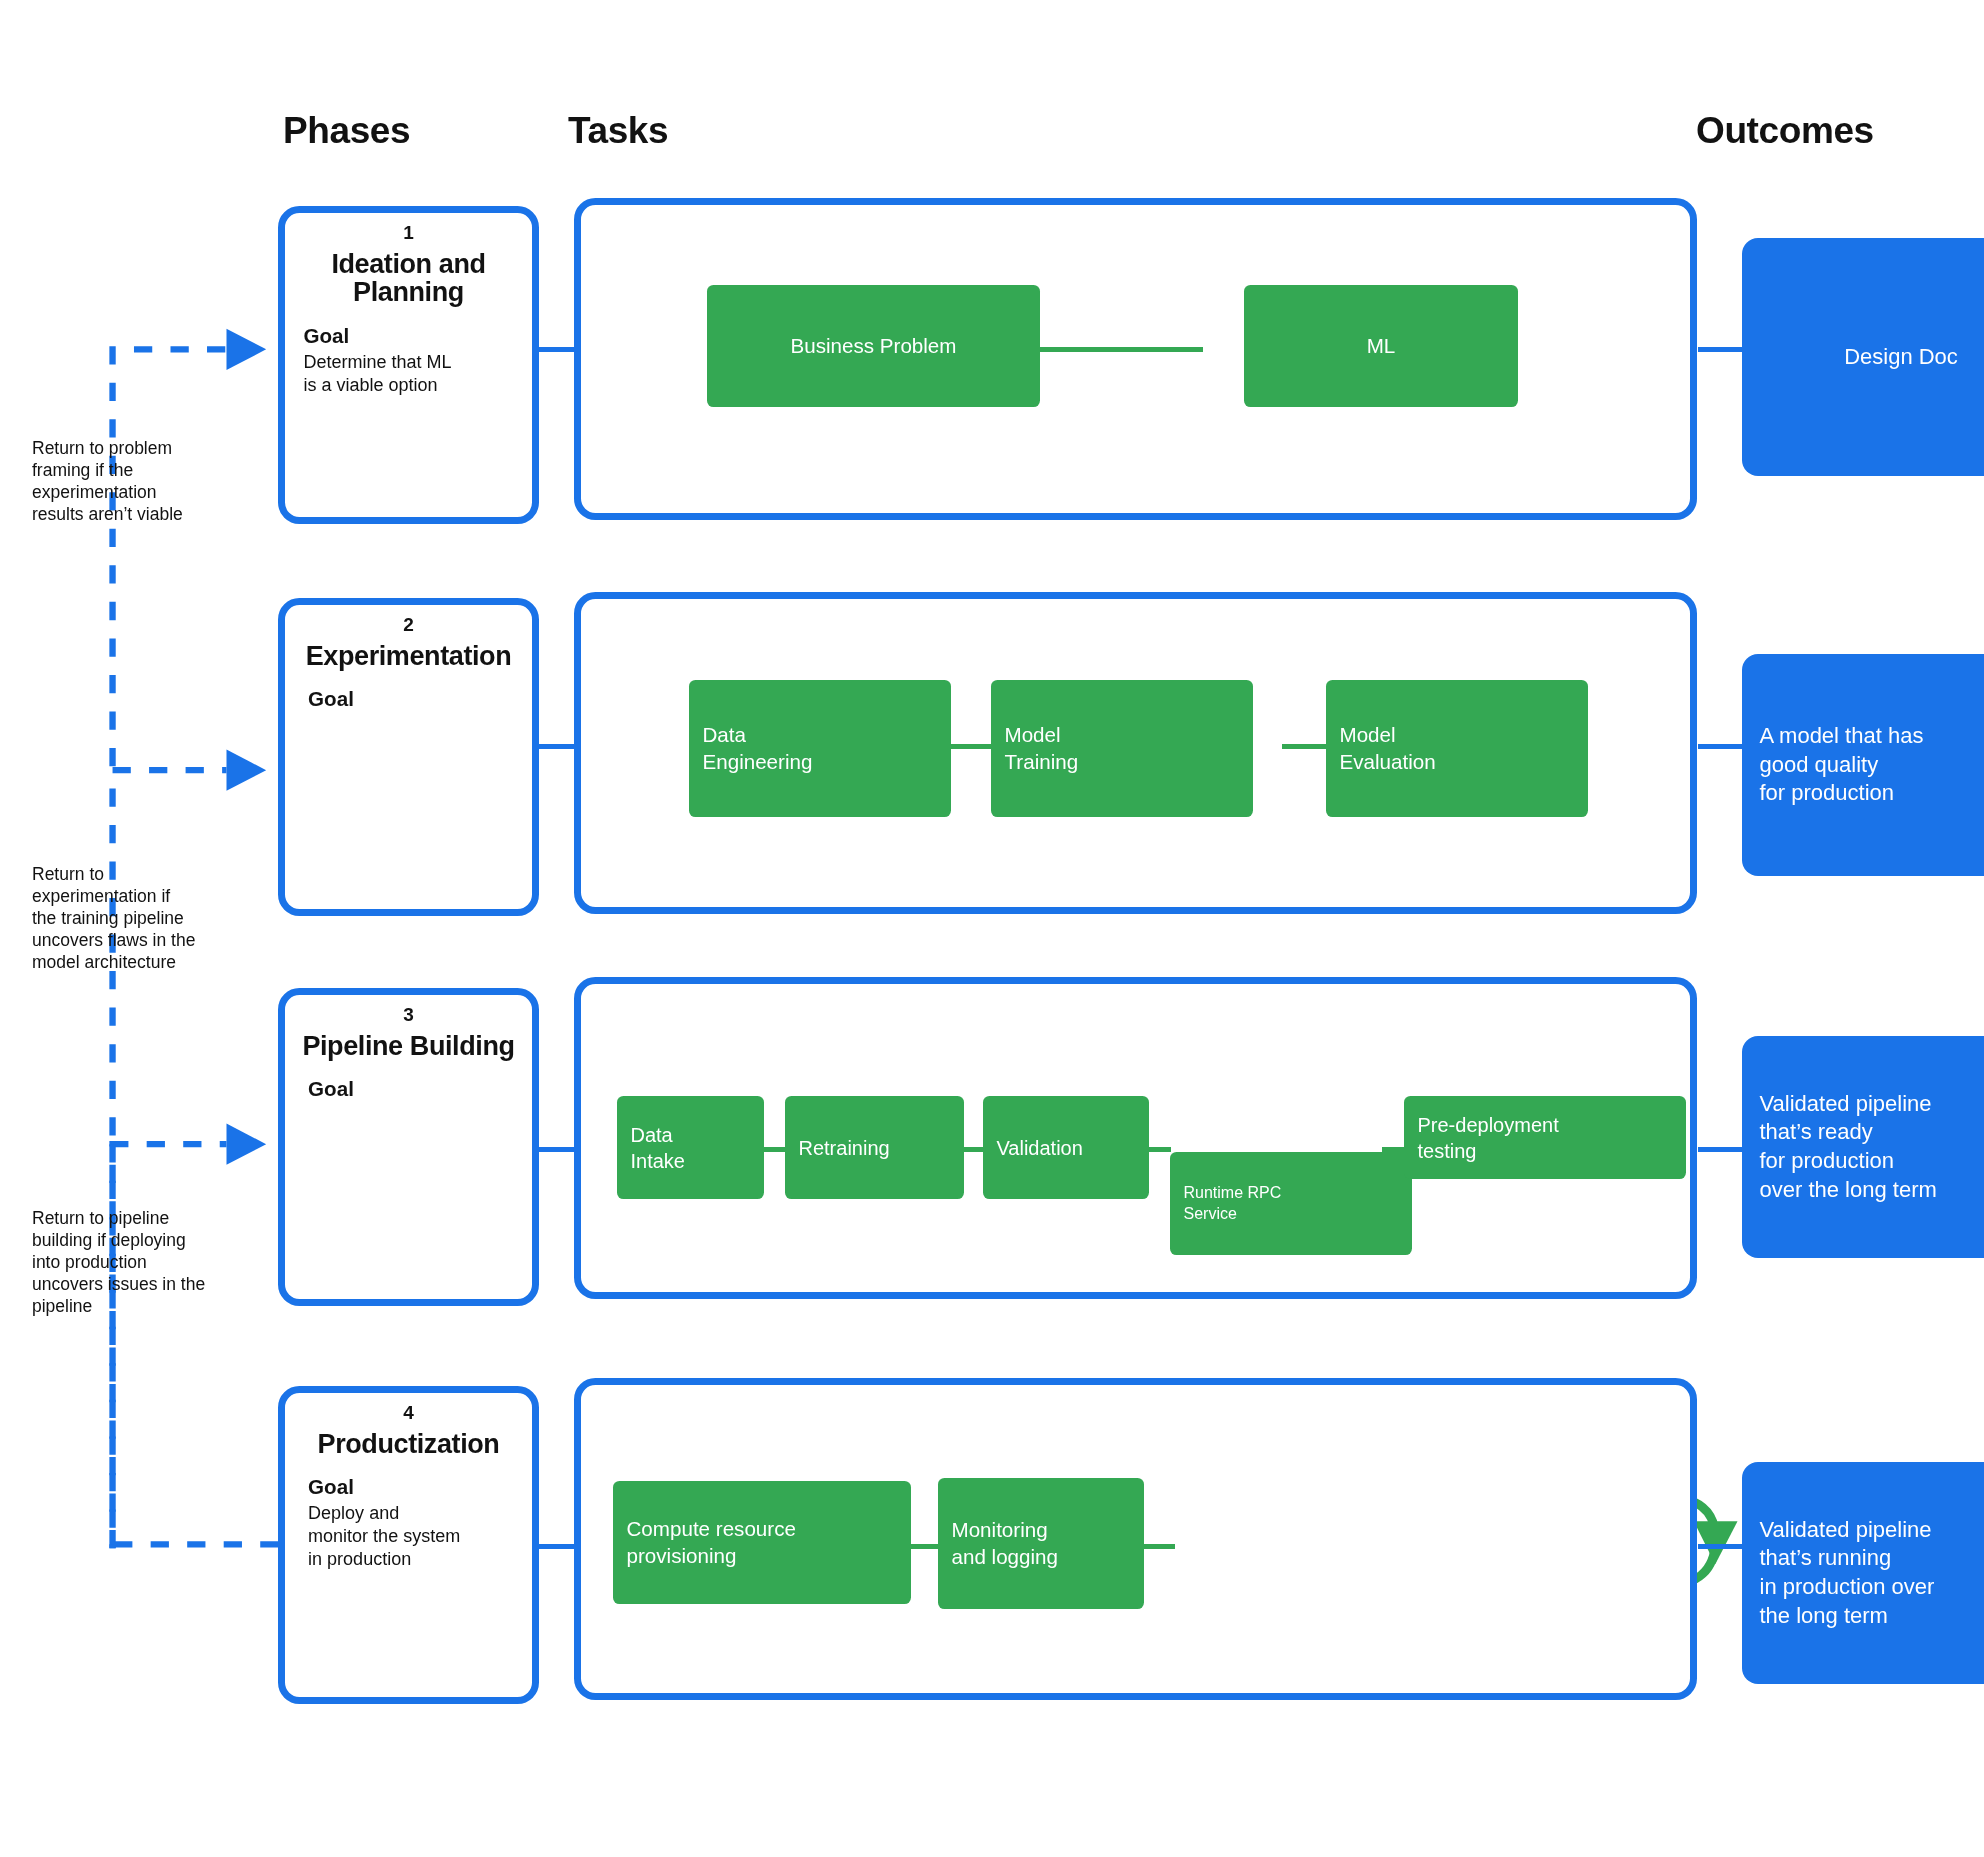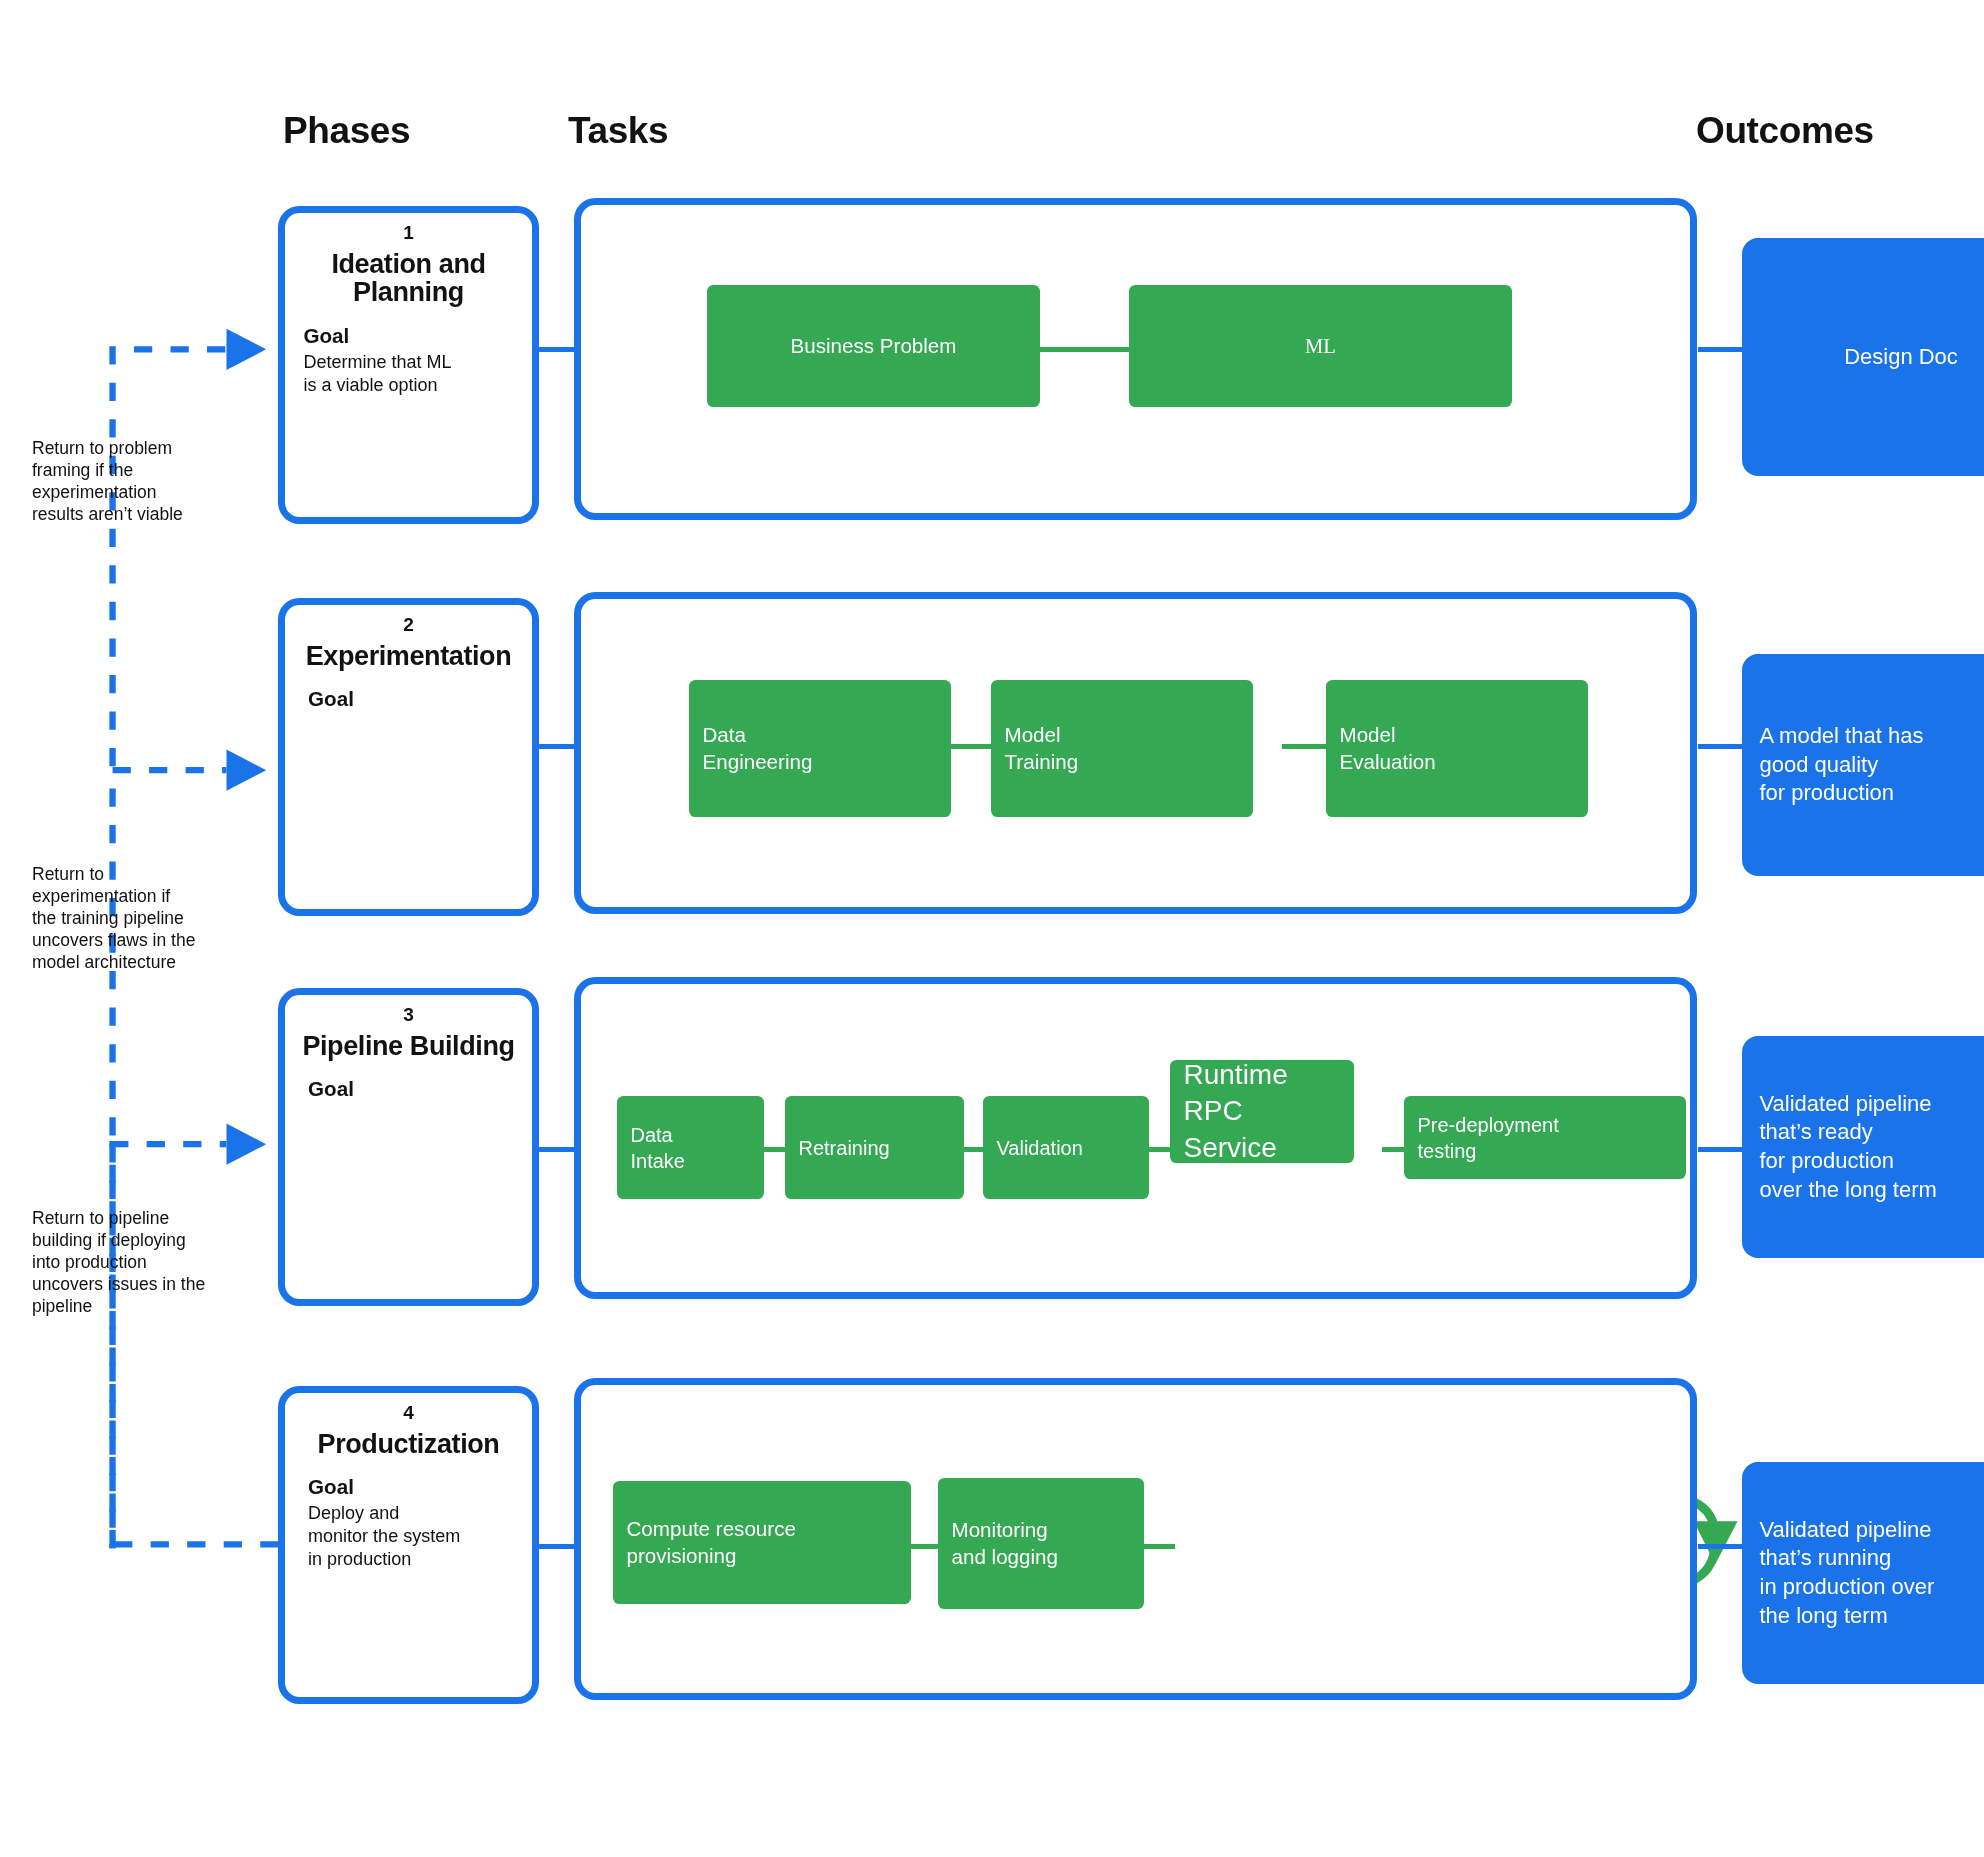--- a/index.html
+++ b/index.html
@@ -199,21 +199,21 @@
     <div class="phase-goal-label">Goal</div>
     <div class="phase-goal-text">Determine that ML
 is a viable option</div>
   </div>
   <div class="blue-link" style="left:539px;top:347px;width:35px;"></div>
 
   <div class="task-shell" style="left:574px;top:198px;width:1123px;height:322px;">
   </div>
   <div class="green-link" style="left:1032px;top:347px;width:171px;"></div>
   <div class="task-box ctr" style="left:707px;top:285px;width:333px;height:122px;">Business Problem</div>
-  <div class="task-box ctr" style="left:1129px;top:285px;width:383px;height:122px;font-family:Liberation Serif, serif;">ML</div>
+  <div class="task-box ctr" style="left:1244px;top:285px;width:274px;height:122px;">ML</div>
 
   <div class="blue-link" style="left:1698px;top:347px;width:44px;"></div>
   <div class="outcome-card" style="left:1742px;top:238px;width:318px;height:238px;justify-content:center;text-align:center;">Design Doc</div>
 
   <div class="phase-card c2" style="left:278px;top:598px;width:261px;height:318px;">
     <div class="phase-num">2</div>
     <div class="phase-title">Experimentation</div>
     <div class="phase-goal-label">Goal</div>
   </div>
   <div class="blue-link" style="left:539px;top:744px;width:35px;"></div>
@@ -244,21 +244,21 @@
   <div class="task-shell" style="left:574px;top:977px;width:1123px;height:322px;">
   </div>
   <div class="green-link" style="left:762px;top:1147px;width:24px;"></div>
   <div class="green-link" style="left:961px;top:1147px;width:24px;"></div>
   <div class="green-link" style="left:1147px;top:1147px;width:24px;"></div>
   <div class="green-link" style="left:1382px;top:1147px;width:24px;"></div>
   <div class="task-box" style="left:617px;top:1096px;width:147px;height:103px;font-size:20px;">Data
 Intake</div>
   <div class="task-box" style="left:785px;top:1096px;width:179px;height:103px;font-size:20px;">Retraining</div>
   <div class="task-box" style="left:983px;top:1096px;width:166px;height:103px;font-size:20px;">Validation</div>
-  <div class="task-box" style="left:1170px;top:1060px;width:184px;height:103px;font-size:28px;">Runtime RPC
+  <div class="task-box" style="left:1170px;top:1152px;width:242px;height:103px;font-size:16px;">Runtime RPC
 Service</div>
   <div class="task-box" style="left:1404px;top:1096px;width:282px;height:83px;font-size:20px;">Pre-deployment
 testing</div>
 
   <div class="blue-link" style="left:1698px;top:1147px;width:44px;"></div>
   <div class="outcome-card" style="left:1742px;top:1036px;width:318px;height:222px;">Validated pipeline
 that’s ready
 for production
 over the long term</div>
 

